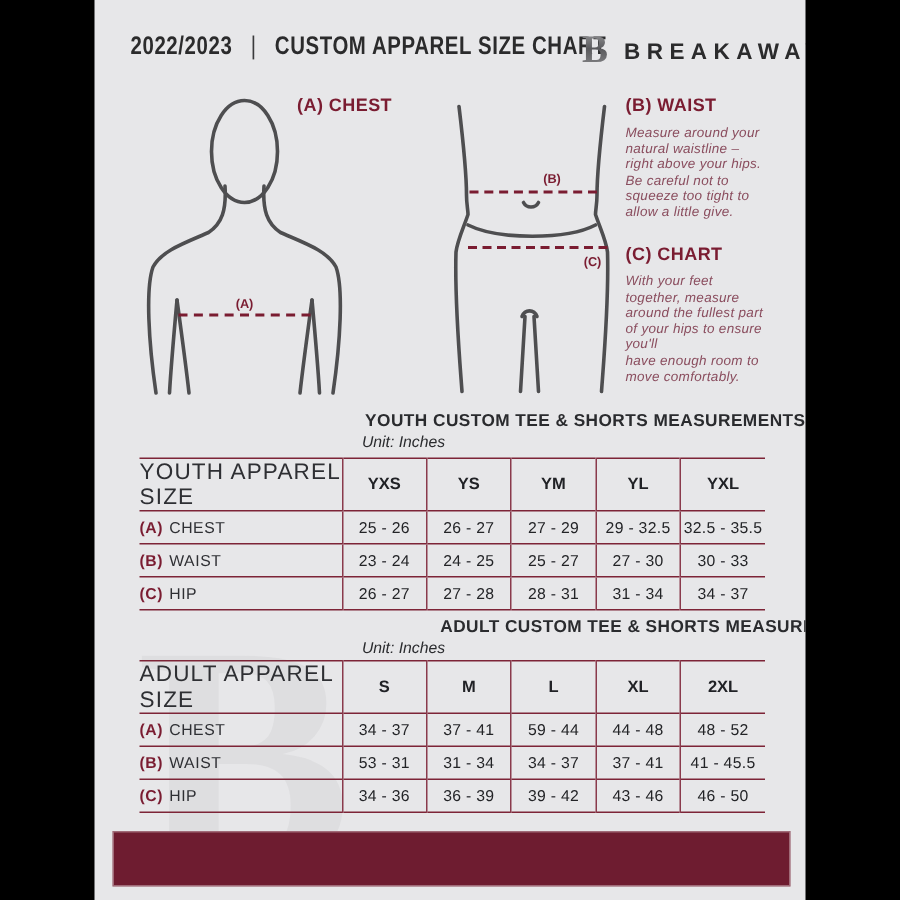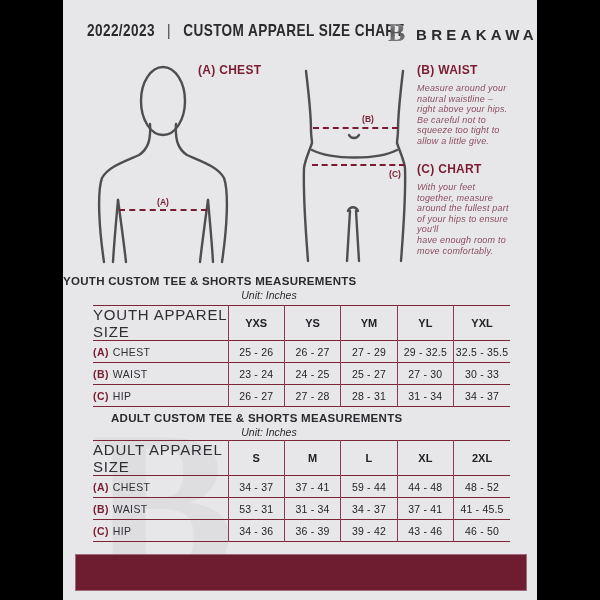--- a/index.html
+++ b/index.html
@@ -19,21 +19,21 @@
   
   .fig{position:absolute;}
   .fig path,.fig ellipse{fill:none;stroke:#4e4e50;stroke-width:2.4;stroke-linecap:round;}
   .dash{position:absolute;border-top:2px dashed #7a1c31;height:0;}
   .marker{position:absolute;width:22px;text-align:center;font-size:8.5px;font-weight:bold;color:#7a1c31;}
   .dg-head{position:absolute;font-size:12px;font-weight:bold;color:#7a1c31;letter-spacing:.3px;}
   .dg-body{position:absolute;font-style:italic;font-size:9px;line-height:10.6px;color:#8a4d5e;
            white-space:pre-line;letter-spacing:.2px;}
 
   
-  .tbl-title{position:absolute;left:0;width:474px;text-align:left;font-size:11.5px;
+  .tbl-title{position:absolute;left:0;width:474px;text-align:right;font-size:11.5px;
              font-weight:bold;color:#2a2b2e;letter-spacing:.3px;}
   .tbl-unit{position:absolute;left:0;width:412px;text-align:center;font-size:10.5px;
             font-style:italic;color:#2a2b2e;}
   table.size-table{position:absolute;left:30px;width:417px;border-collapse:collapse;
                    table-layout:fixed;z-index:1;}
   table.size-table col.lbl{width:135px;}
   table.size-table tr{border-top:1.5px solid #7d2437;}
   table.size-table tr:last-child{border-bottom:1.5px solid #7d2437;}
   table.size-table th,table.size-table td{padding:0;border:none;}
   table.size-table th+th,table.size-table td+td{border-left:1.2px solid #8a3a4c;}

